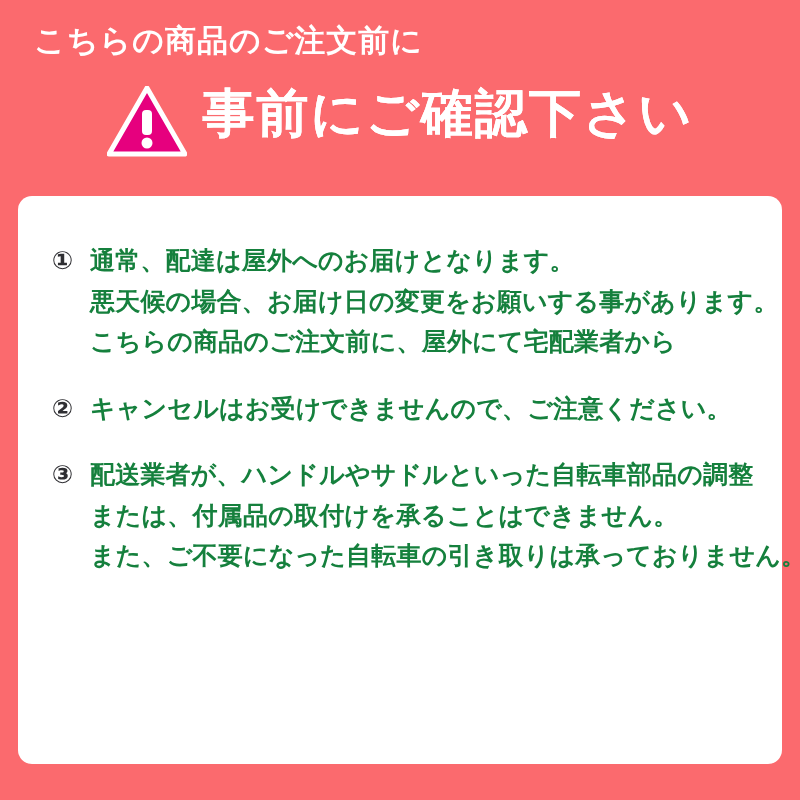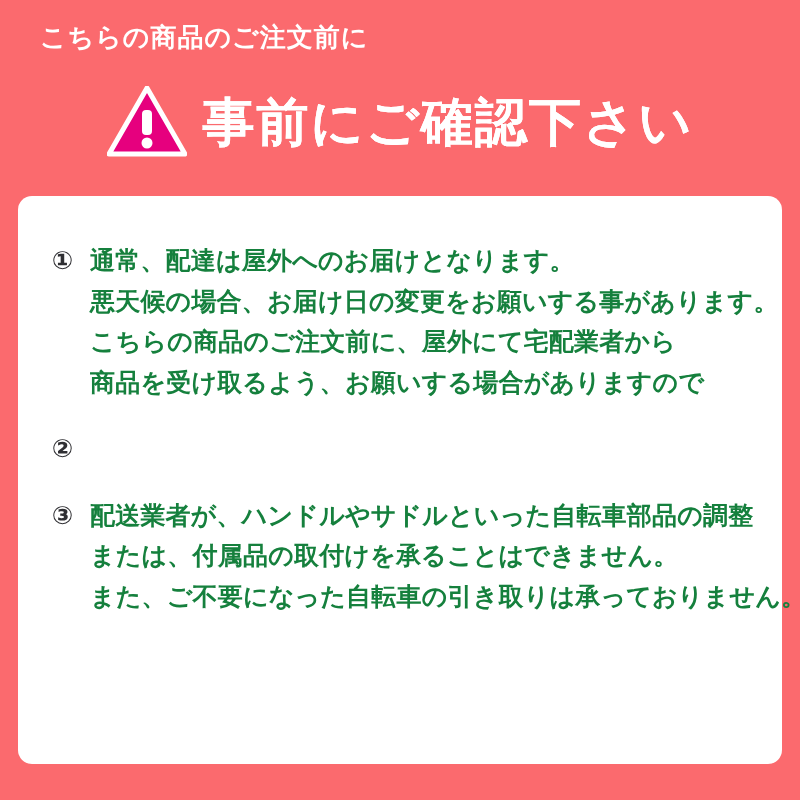--- a/index.html
+++ b/index.html
@@ -18,36 +18,36 @@
     width: 800px;
     height: 800px;
     background: #fb6a6e;
     box-sizing: border-box;
   }
 
   
   .header-line {
     position: absolute;
     top: 22px;
-    left: 40px;
+    left: 34px;
     color: #ffffff;
-    font-size: 26px;
+    font-size: 31px;
     font-weight: 700;
     letter-spacing: 1px;
     line-height: 1.2;
     white-space: nowrap;
   }
 
   .title-row {
     position: absolute;
     top: 86px;
     left: 0;
     width: 800px;
     display: flex;
-    align-items: center;
+    align-items: flex-start;
     justify-content: center;
     gap: 16px;
   }
 
   .warn-icon {
     width: 80px;
     height: 72px;
     flex: 0 0 auto;
     display: block;
   }
@@ -121,27 +121,27 @@
   </div>
 
   <div class="card">
 
     <div class="item">
       <div class="num">①</div>
       <div class="lines">
         <div class="line">通常、配達は屋外へのお届けとなります。</div>
         <div class="line">悪天候の場合、お届け日の変更をお願いする事があります。</div>
         <div class="line">こちらの商品のご注文前に、屋外にて宅配業者から</div>
-        <div class="line">商品を受け取るよう、お願いする場合がありますので</div>
       </div>
     </div>
 
     <div class="item">
       <div class="num">②</div>
       <div class="lines">
+        <div class="line">キャンセルはお受けできませんので、ご注意ください。</div>
       </div>
     </div>
 
     <div class="item">
       <div class="num">③</div>
       <div class="lines">
         <div class="line">配送業者が、ハンドルやサドルといった自転車部品の調整</div>
         <div class="line">または、付属品の取付けを承ることはできません。</div>
         <div class="line">また、ご不要になった自転車の引き取りは承っておりません。</div>
       </div>

